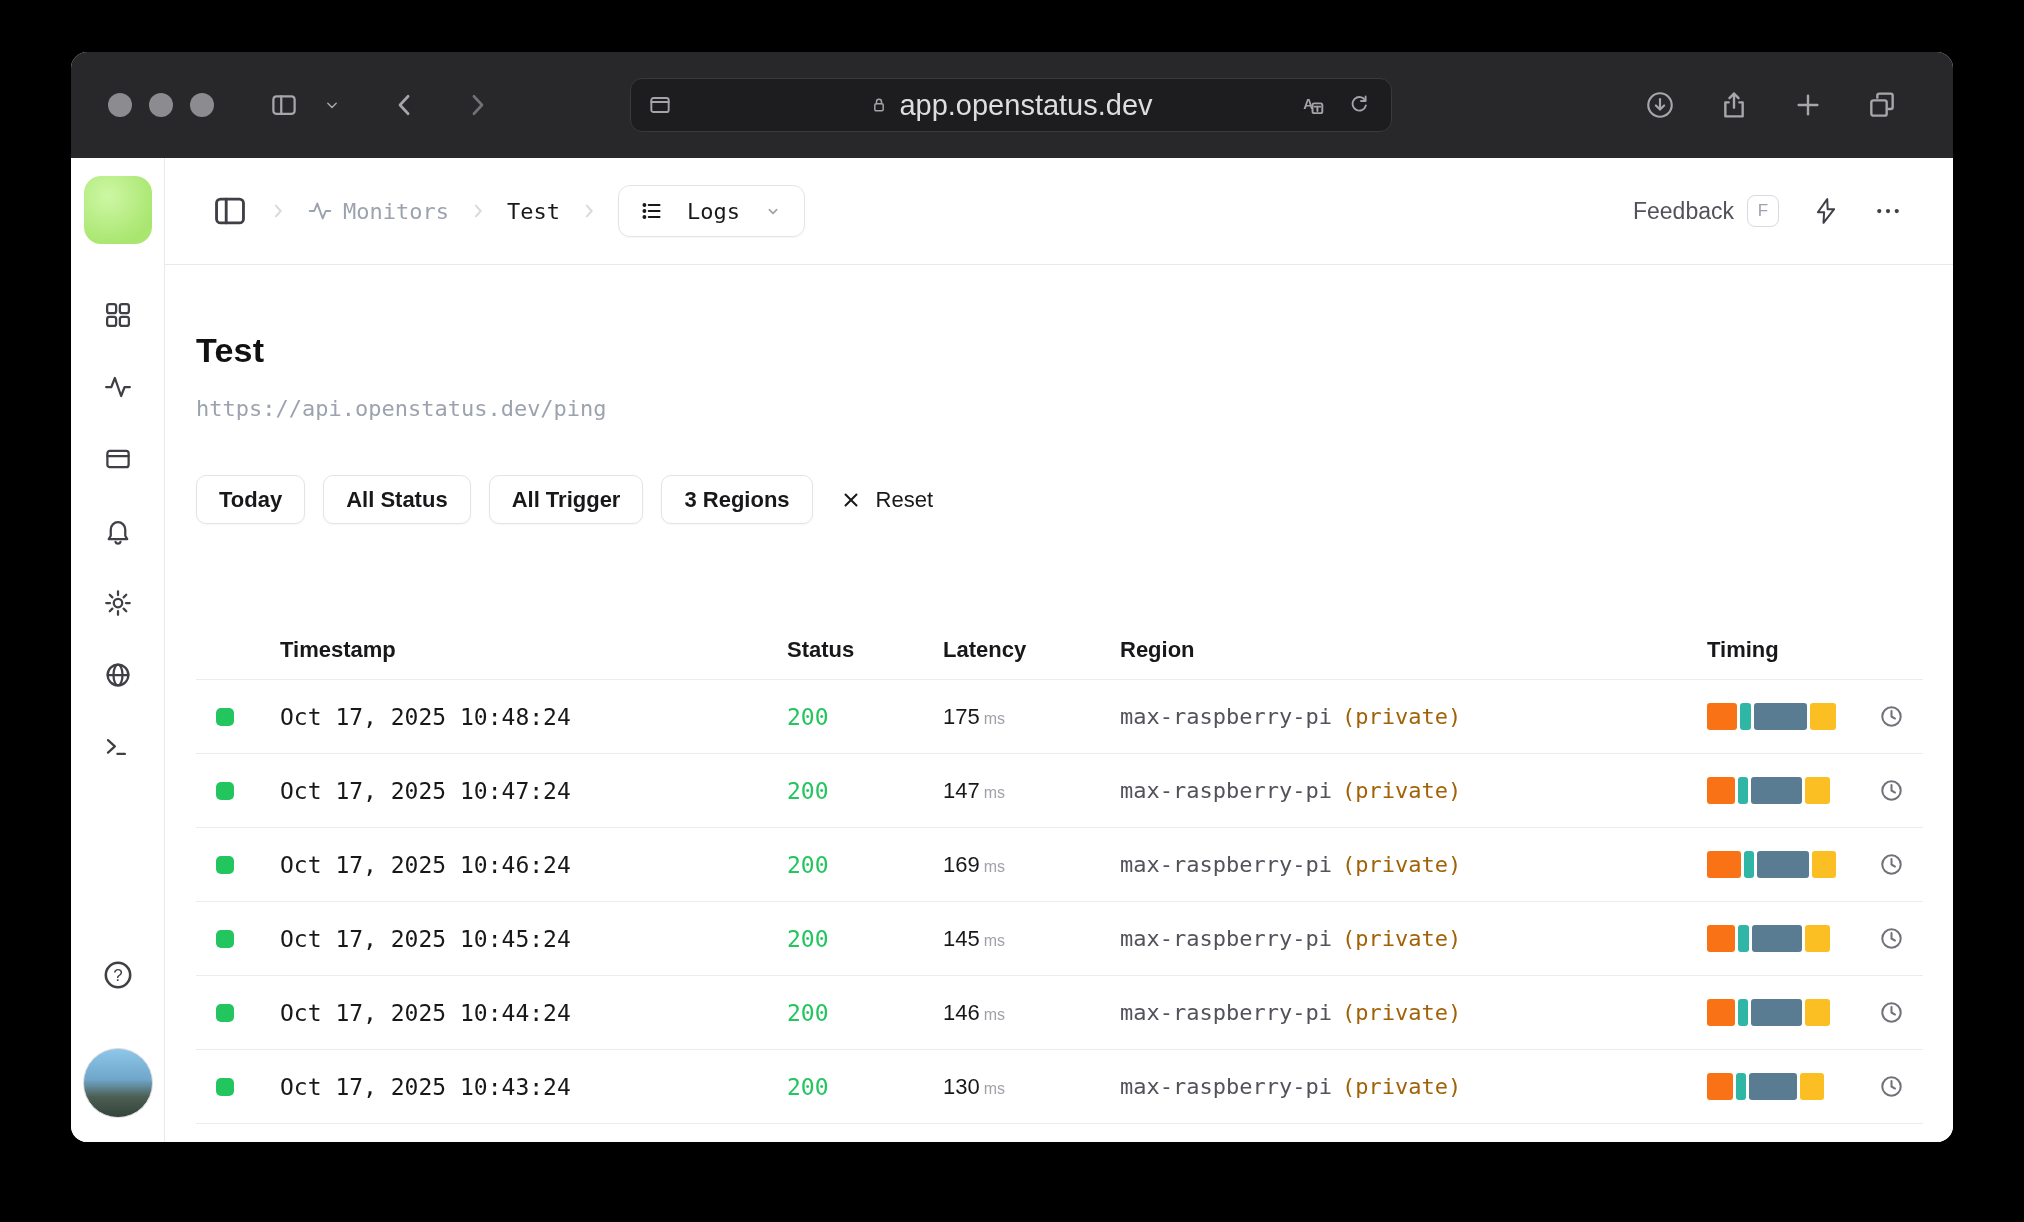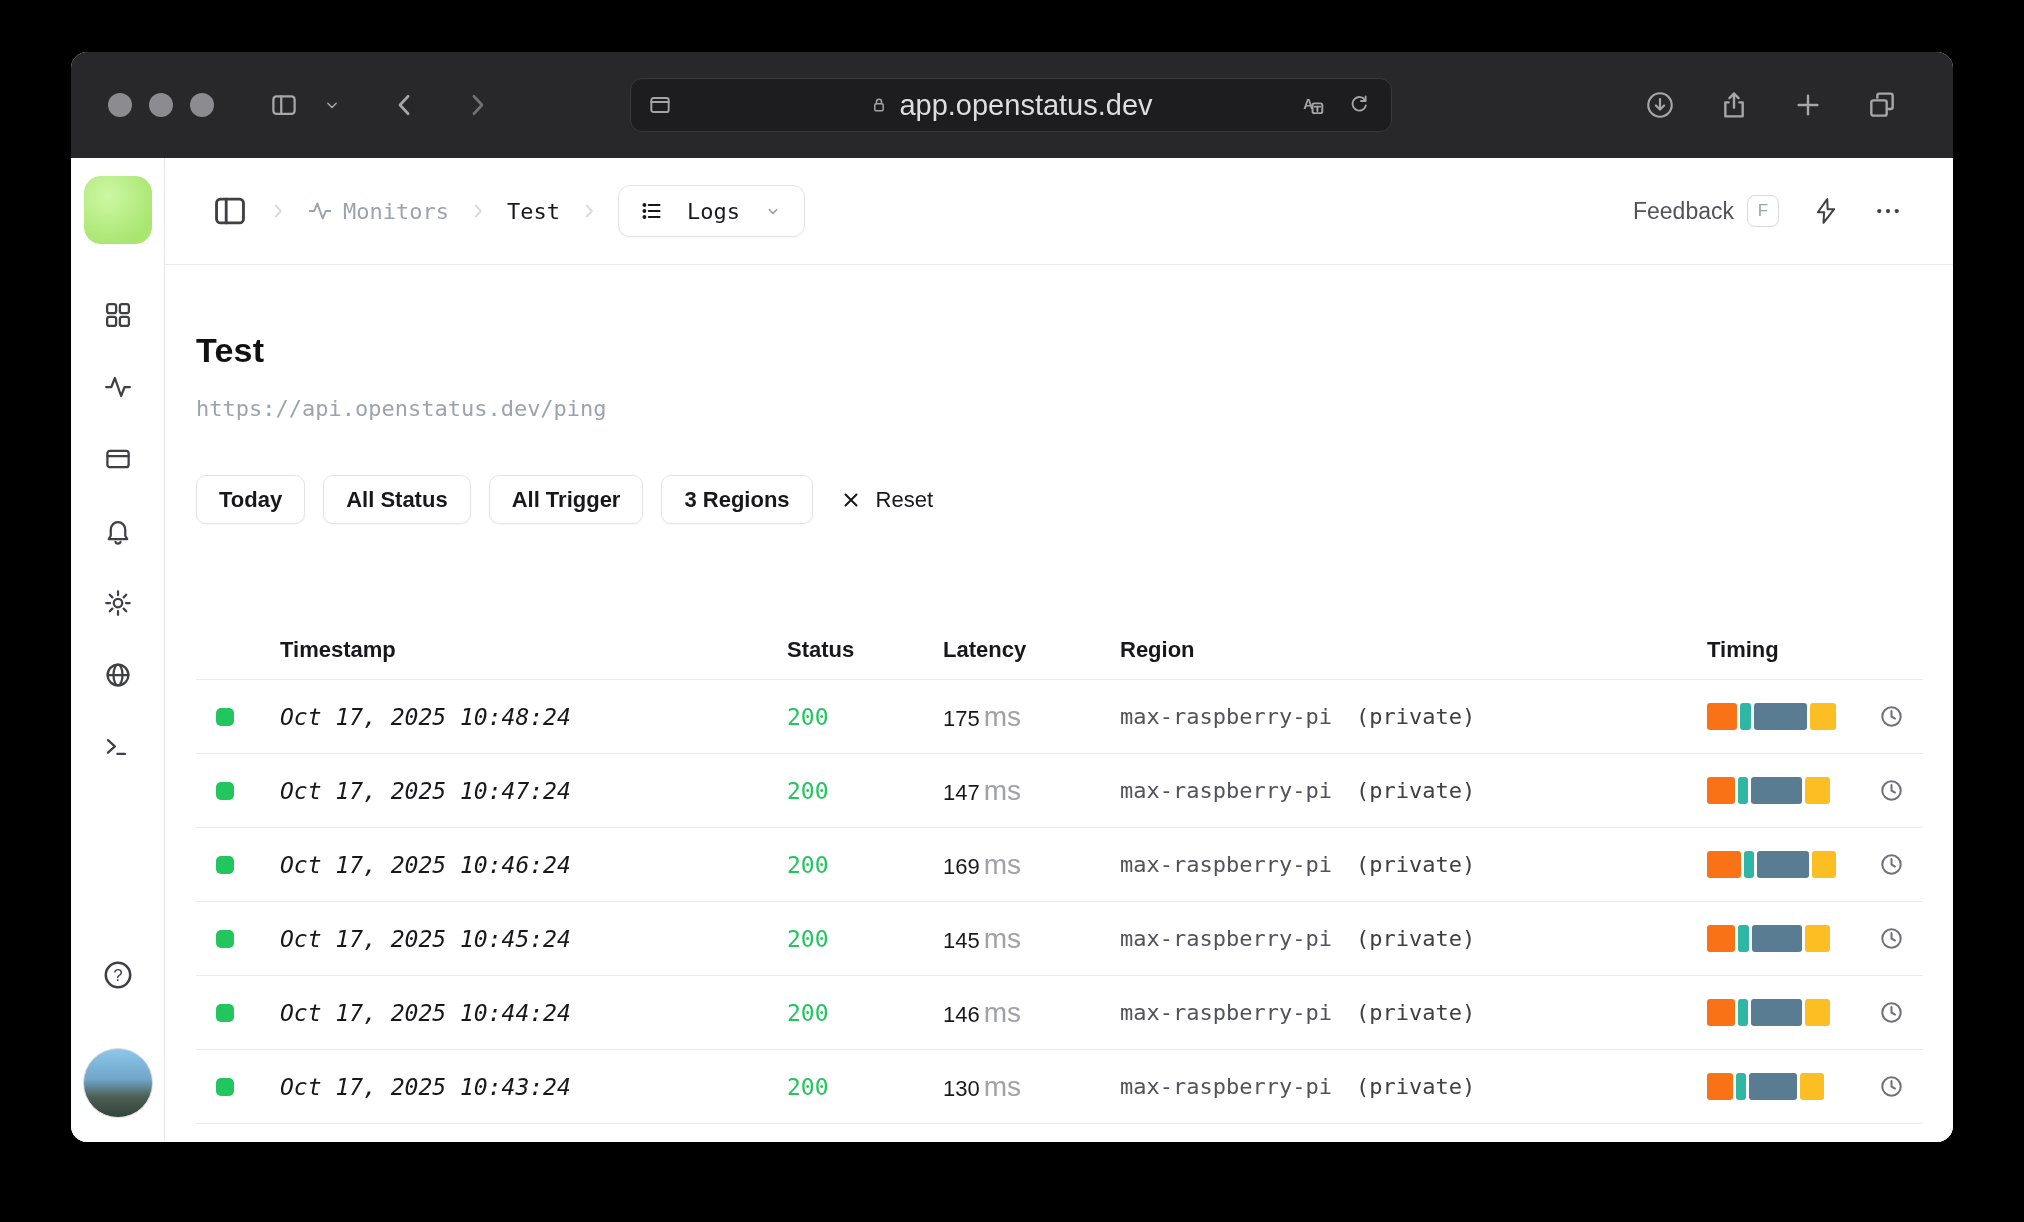--- a/index.html
+++ b/index.html
@@ -72,26 +72,26 @@
            color:#18181b; margin-left:8px; background:none; border:none; }
   .reset svg { width:24px; height:24px; }
 
   .table { margin-top:96px; }
   .thead, .trow { display:grid; grid-template-columns:84px 507px 156px 177px 587px 171px 1fr;
                   align-items:center; border-bottom:1px solid #ececee; }
   .thead { height:60px; font-size:22px; font-weight:600; color:#18181b; }
   .trow { height:74px; }
   .c-dot { padding-left:20px; display:flex; }
   .dot { width:18px; height:18px; border-radius:5px; background:#22c55e; }
-  .c-ts { font-family:"DejaVu Sans Mono", monospace; font-size:23px; color:#18181b;font-style:italic; }
+  .c-ts { font-family:"DejaVu Sans Mono", monospace; font-size:23px; color:#18181b; }
   .c-status { font-family:"DejaVu Sans Mono", monospace; font-size:23px; color:#22c55e; }
   .c-lat { font-size:22px; font-weight:500; color:#18181b; }
-  .c-lat .unit { color:#a1a1aa; font-size:28px; font-weight:400; margin-left:4px; }
+  .c-lat .unit { color:#a1a1aa; font-size:16px; font-weight:400; margin-left:4px; }
   .c-region { font-family:"DejaVu Sans Mono", monospace; font-size:22px; color:#52525b; }
-  .c-region .priv { color:#404040; margin-left:24px; }
+  .c-region .priv { color:#a16207; margin-left:10px; }
   .tbar { display:flex; gap:3px; height:27px; align-items:stretch; }
   .tbar .seg { border-radius:3px; }
   .c-clock { color:#71717a; display:flex; }
   .c-clock svg { width:27px; height:27px; }
 
   svg { fill:none; stroke:currentColor; stroke-width:1.8; stroke-linecap:round; stroke-linejoin:round; }
   svg text { stroke:none; }
 </style>
 </head>
 <body>

